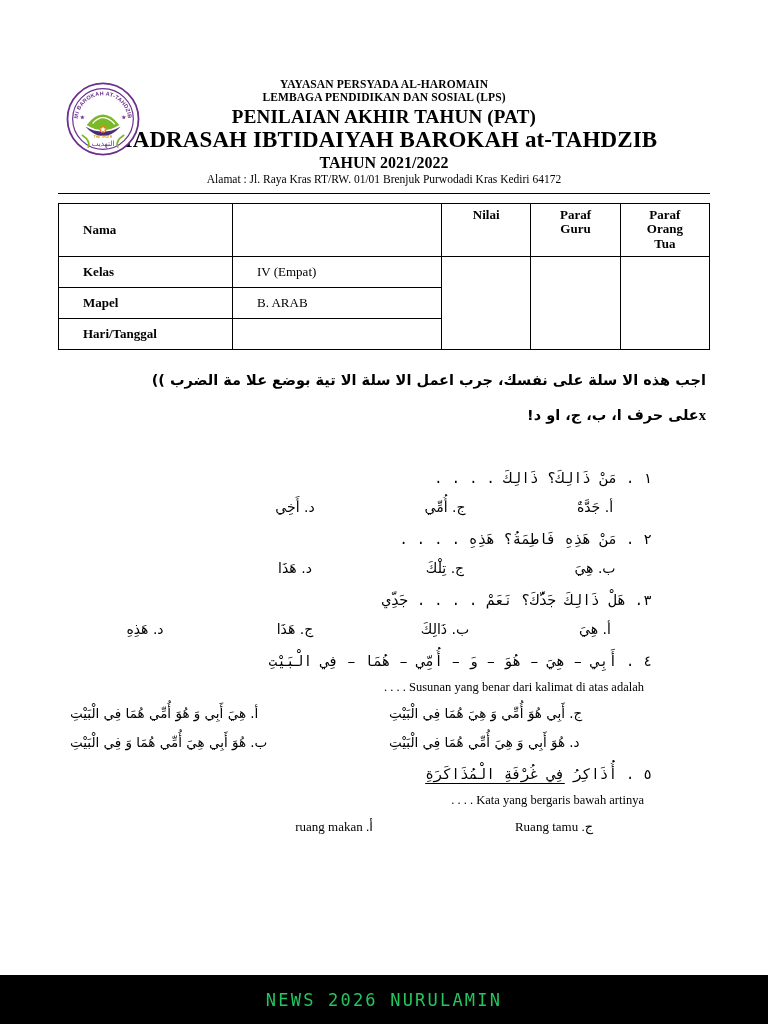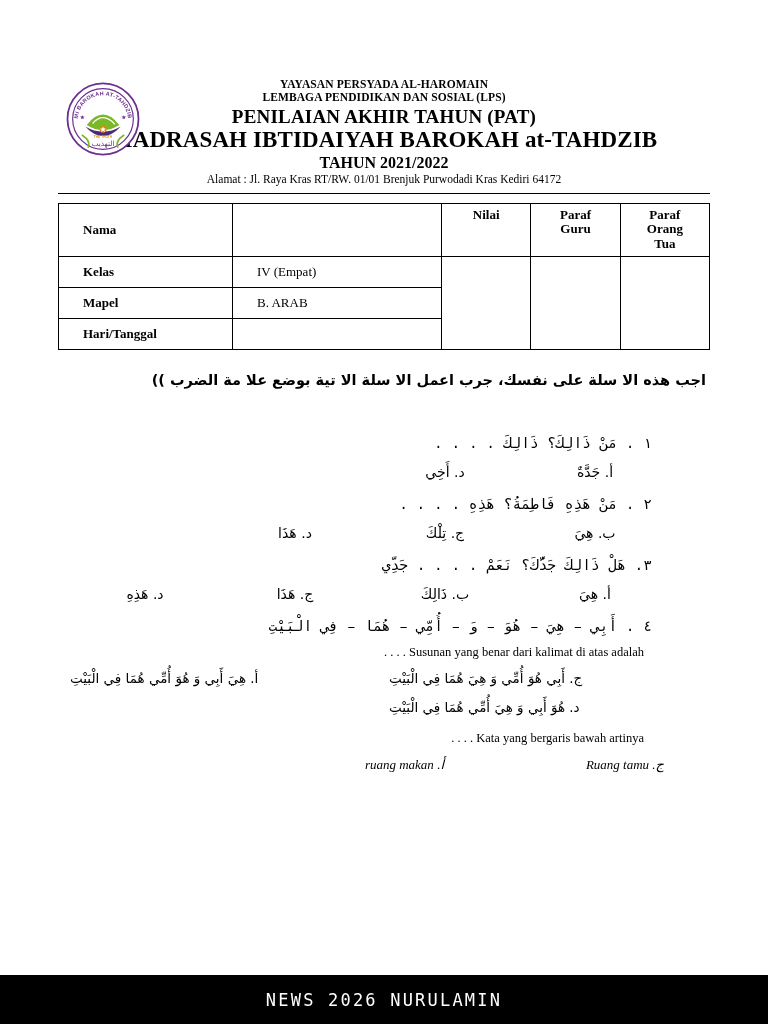--- a/index.html
+++ b/index.html
@@ -187,22 +187,22 @@
     direction: rtl;
     display: flex;
     font-family: "Liberation Serif", serif;
     font-size: 13px;
     line-height: 2.2;
     padding: 0 46px 0 0;
   }
   .opts-latin .opt {
     flex: 0 0 auto;
     width: 220px;
-    direction: rtl;
-    font-style: italic;
+    text-align: center;
+    direction: rtl;
   }
   .opts-latin .opt .latin {
     direction: ltr;
     unicode-bidi: isolate;
   }
   .u-line {
     text-decoration: underline;
     text-underline-offset: 4px;
   }
 
@@ -212,21 +212,21 @@
     left: 0;
     bottom: 0;
     width: 768px;
     height: 49px;
     background: #000000;
     display: flex;
     align-items: center;
     justify-content: center;
   }
   .footer-banner .ftxt {
-    color: #ffffff;
+    color: #22c55e;
     font-family: "DejaVu Sans Mono", "Liberation Mono", monospace;
     font-size: 17px;
     letter-spacing: 2.2px;
     font-weight: normal;
   }
 </style>
 </head>
 <body>
 
 <div class="page">
@@ -289,28 +289,30 @@
     </tr>
     <tr>
       <td class="lbl">Hari/Tanggal</td>
       <td class="val"></td>
     </tr>
   </tbody>
     </table>
 
   <div class="instruction">
     <span>اجب هذه الا سلة على نفسك، جرب اعمل الا سلة الا تية بوضع علا مة الضرب ))</span>
+    <span class="ln2"><span class="mark-x">x</span><span>على حرف ا، ب، ج، او د!</span></span>
   </div>
 
   <div class="questions">
 
     <div class="q-block">
       <div class="q-stem">١ . مَنْ ذَالِكَ؟ ذَالِكَ . . . .</div>
       <div class="opts-row">
         <div class="opt o1">أ. جَدَّةٌ</div>
+        <div class="opt o3">ج. أُمِّي</div>
         <div class="opt o4">د. أَخِي</div>
       </div>
     </div>
 
     <div class="q-block">
       <div class="q-stem">٢ . مَنْ هَذِهِ فَاطِمَةُ؟ هَذِهِ . . . .</div>
       <div class="opts-row">
         <div class="opt o2">ب. هِيَ</div>
         <div class="opt o3">ج. تِلْكَ</div>
         <div class="opt o4">د. هَذَا</div>
@@ -327,24 +329,26 @@
       </div>
     </div>
 
     <div class="q-block">
       <div class="q-stem">٤ . أَبِي – هِيَ – هُوَ – وَ – أُمِّي – هُمَا – فِي الْبَيْتِ</div>
       <div class="q-subtext">. . . . Susunan yang benar dari kalimat di atas adalah</div>
       <div class="opts-grid">
         <div class="opt">ج. أَبِي هُوَ أُمِّي وَ هِيَ هُمَا فِي الْبَيْتِ</div>
         <div class="opt">أ. هِيَ أَبِي وَ هُوَ أُمِّي هُمَا فِي الْبَيْتِ</div>
         <div class="opt">د. هُوَ أَبِي وَ هِيَ أُمِّي هُمَا فِي الْبَيْتِ</div>
-      </div>
-    </div>
-
-    <div class="q-block">
+        <div class="opt">ب. هُوَ أَبِي هِيَ أُمِّي هُمَا وَ فِي الْبَيْتِ</div>
+      </div>
+    </div>
+
+    <div class="q-block">
+      <div class="q-stem"><span>٥ . أُذَاكِرُ</span> <span class="u-line">فِي غُرْفَةِ الْمُذَاكَرَةِ</span></div>
       <div class="q-subtext">. . . . Kata yang bergaris bawah artinya</div>
       <div class="opts-latin">
         <div class="opt"><span>ج</span>. <span class="latin">Ruang tamu</span></div>
         <div class="opt"><span>أ</span>. <span class="latin">ruang makan</span></div>
       </div>
     </div>
 
   </div>
 </div>
 

